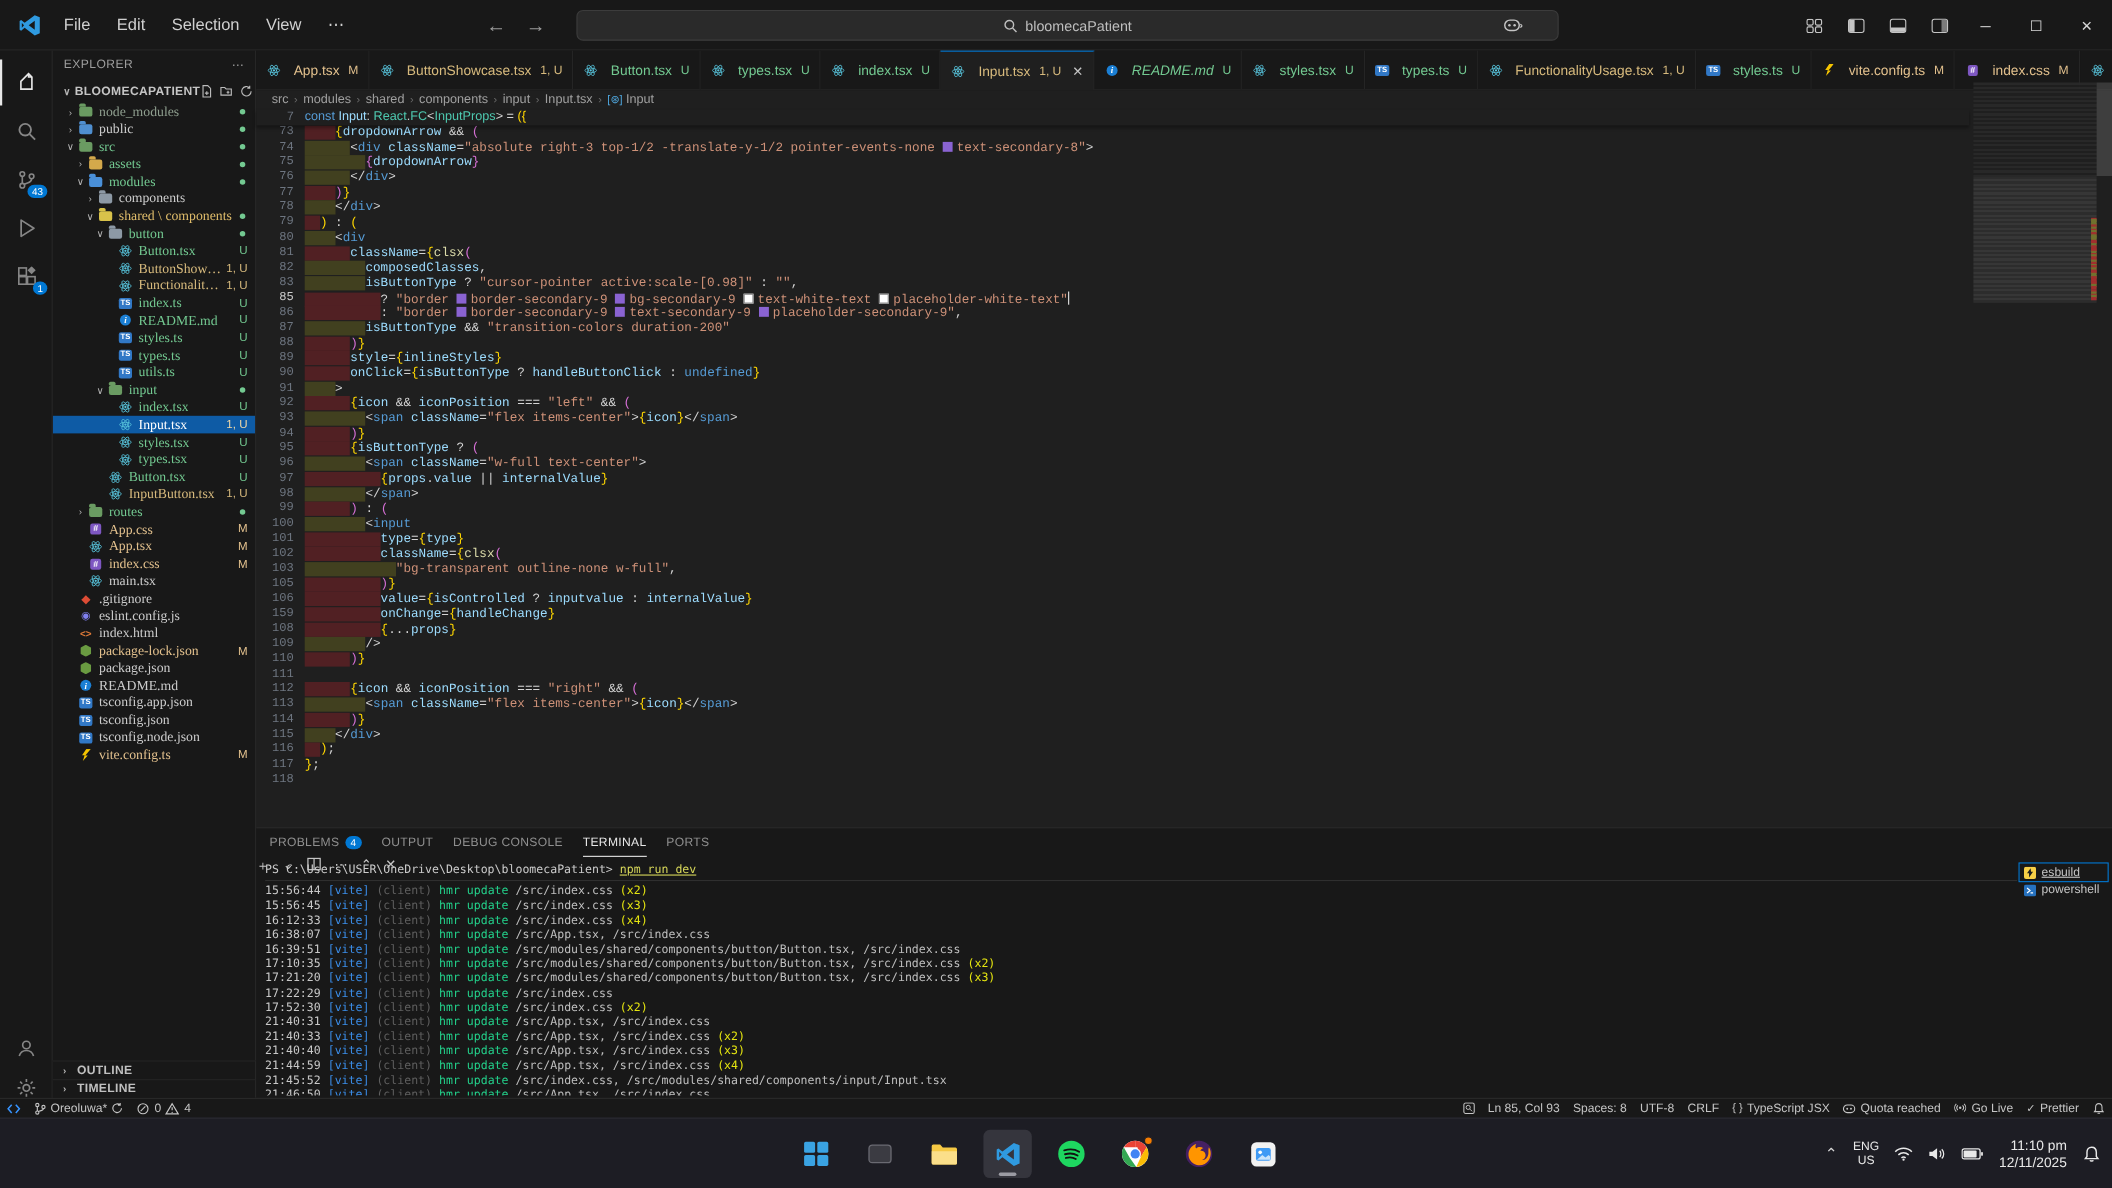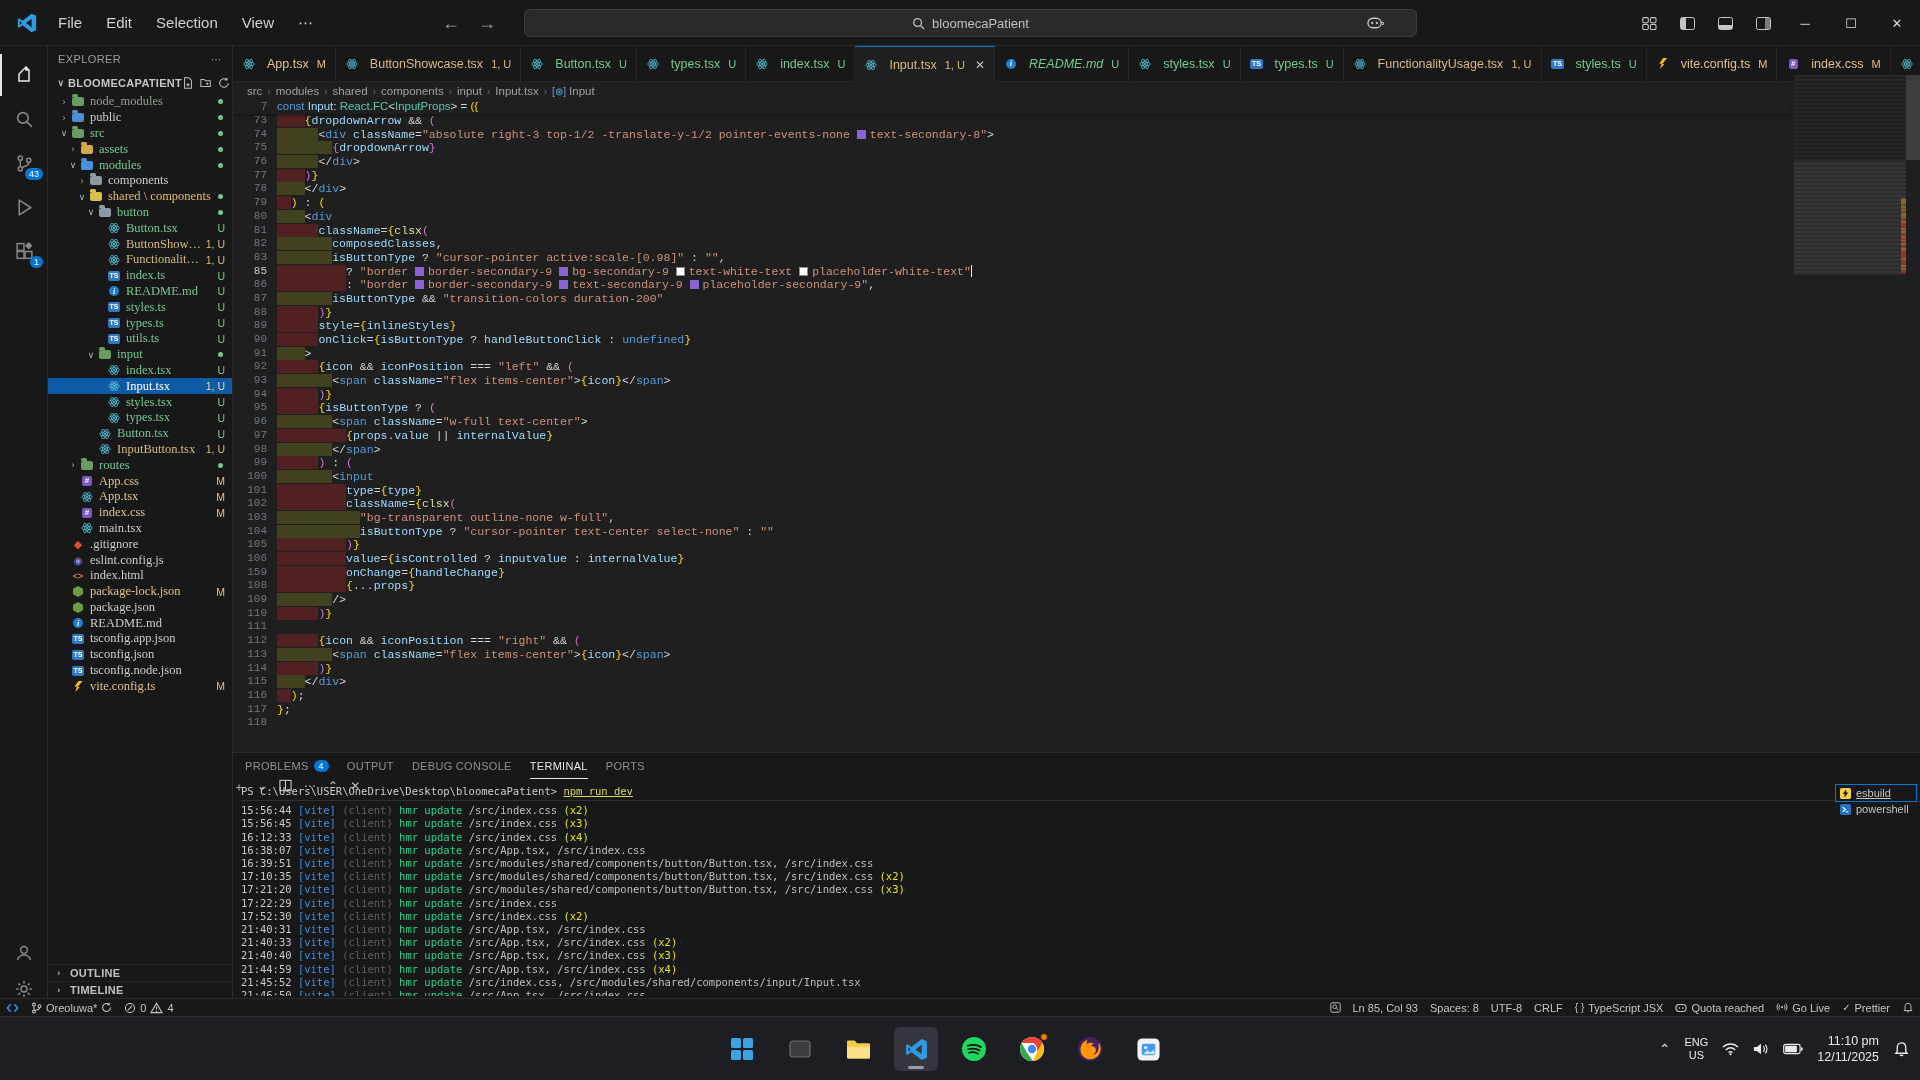--- a/index.html
+++ b/index.html
@@ -874,21 +874,20 @@
     <div class="cl"><span class="num">94</span><span class="ct"><span class="ir">      </span><span class="tk-p">)</span><span class="tk-y">}</span></span></div>
     <div class="cl"><span class="num">95</span><span class="ct"><span class="ir">      </span><span class="tk-y">{</span><span class="tk-v">isButtonType</span><span class="tk-w"> ? </span><span class="tk-p">(</span></span></div>
     <div class="cl"><span class="num">96</span><span class="ct"><span class="io">        </span><span class="tk-w">&lt;</span><span class="tk-t">span</span><span class="tk-v"> className</span><span class="tk-w">=</span><span class="tk-s">"w-full text-center"</span><span class="tk-w">&gt;</span></span></div>
     <div class="cl"><span class="num">97</span><span class="ct"><span class="ir">          </span><span class="tk-y">{</span><span class="tk-v">props</span><span class="tk-w">.</span><span class="tk-v">value</span><span class="tk-w"> || </span><span class="tk-v">internalValue</span><span class="tk-y">}</span></span></div>
     <div class="cl"><span class="num">98</span><span class="ct"><span class="io">        </span><span class="tk-w">&lt;/</span><span class="tk-t">span</span><span class="tk-w">&gt;</span></span></div>
     <div class="cl"><span class="num">99</span><span class="ct"><span class="ir">      </span><span class="tk-p">)</span><span class="tk-w"> : </span><span class="tk-p">(</span></span></div>
     <div class="cl"><span class="num">100</span><span class="ct"><span class="io">        </span><span class="tk-w">&lt;</span><span class="tk-t">input</span></span></div>
     <div class="cl"><span class="num">101</span><span class="ct"><span class="ir">          </span><span class="tk-v">type</span><span class="tk-w">=</span><span class="tk-y">{</span><span class="tk-v">type</span><span class="tk-y">}</span></span></div>
     <div class="cl"><span class="num">102</span><span class="ct"><span class="ir">          </span><span class="tk-v">className</span><span class="tk-w">=</span><span class="tk-y">{</span><span class="tk-fn">clsx</span><span class="tk-p">(</span></span></div>
     <div class="cl"><span class="num">103</span><span class="ct"><span class="io">            </span><span class="tk-s">"bg-transparent outline-none w-full"</span><span class="tk-w">,</span></span></div>
-    <div class="cl"><span class="num">104</span><span class="ct"><span class="io">            </span><span class="tk-v">isButtonType</span><span class="tk-w"> ? </span><span class="tk-s">"cursor-pointer text-center select-none"</span><span class="tk-w"> : </span><span class="tk-s">""</span></span></div>
     <div class="cl"><span class="num">105</span><span class="ct"><span class="ir">          </span><span class="tk-p">)</span><span class="tk-y">}</span></span></div>
     <div class="cl"><span class="num">106</span><span class="ct"><span class="ir">          </span><span class="tk-v">value</span><span class="tk-w">=</span><span class="tk-y">{</span><span class="tk-v">isControlled</span><span class="tk-w"> ? </span><span class="tk-v">inputvalue</span><span class="tk-w"> : </span><span class="tk-v">internalValue</span><span class="tk-y">}</span></span></div>
     <div class="cl"><span class="num">159</span><span class="ct"><span class="ir">          </span><span class="tk-v">onChange</span><span class="tk-w">=</span><span class="tk-y">{</span><span class="tk-v">handleChange</span><span class="tk-y">}</span></span></div>
     <div class="cl"><span class="num">108</span><span class="ct"><span class="ir">          </span><span class="tk-y">{</span><span class="tk-w">...</span><span class="tk-v">props</span><span class="tk-y">}</span></span></div>
     <div class="cl"><span class="num">109</span><span class="ct"><span class="io">        </span><span class="tk-w">/&gt;</span></span></div>
     <div class="cl"><span class="num">110</span><span class="ct"><span class="ir">      </span><span class="tk-p">)</span><span class="tk-y">}</span></span></div>
     <div class="cl"><span class="num">111</span><span class="ct"></span></div>
     <div class="cl"><span class="num">112</span><span class="ct"><span class="ir">      </span><span class="tk-y">{</span><span class="tk-v">icon</span><span class="tk-w"> &amp;&amp; </span><span class="tk-v">iconPosition</span><span class="tk-w"> === </span><span class="tk-s">"right"</span><span class="tk-w"> &amp;&amp; </span><span class="tk-p">(</span></span></div>
     <div class="cl"><span class="num">113</span><span class="ct"><span class="io">        </span><span class="tk-w">&lt;</span><span class="tk-t">span</span><span class="tk-v"> className</span><span class="tk-w">=</span><span class="tk-s">"flex items-center"</span><span class="tk-w">&gt;</span><span class="tk-y">{</span><span class="tk-v">icon</span><span class="tk-y">}</span><span class="tk-w">&lt;/</span><span class="tk-t">span</span><span class="tk-w">&gt;</span></span></div>
     <div class="cl"><span class="num">114</span><span class="ct"><span class="ir">      </span><span class="tk-p">)</span><span class="tk-y">}</span></span></div>

